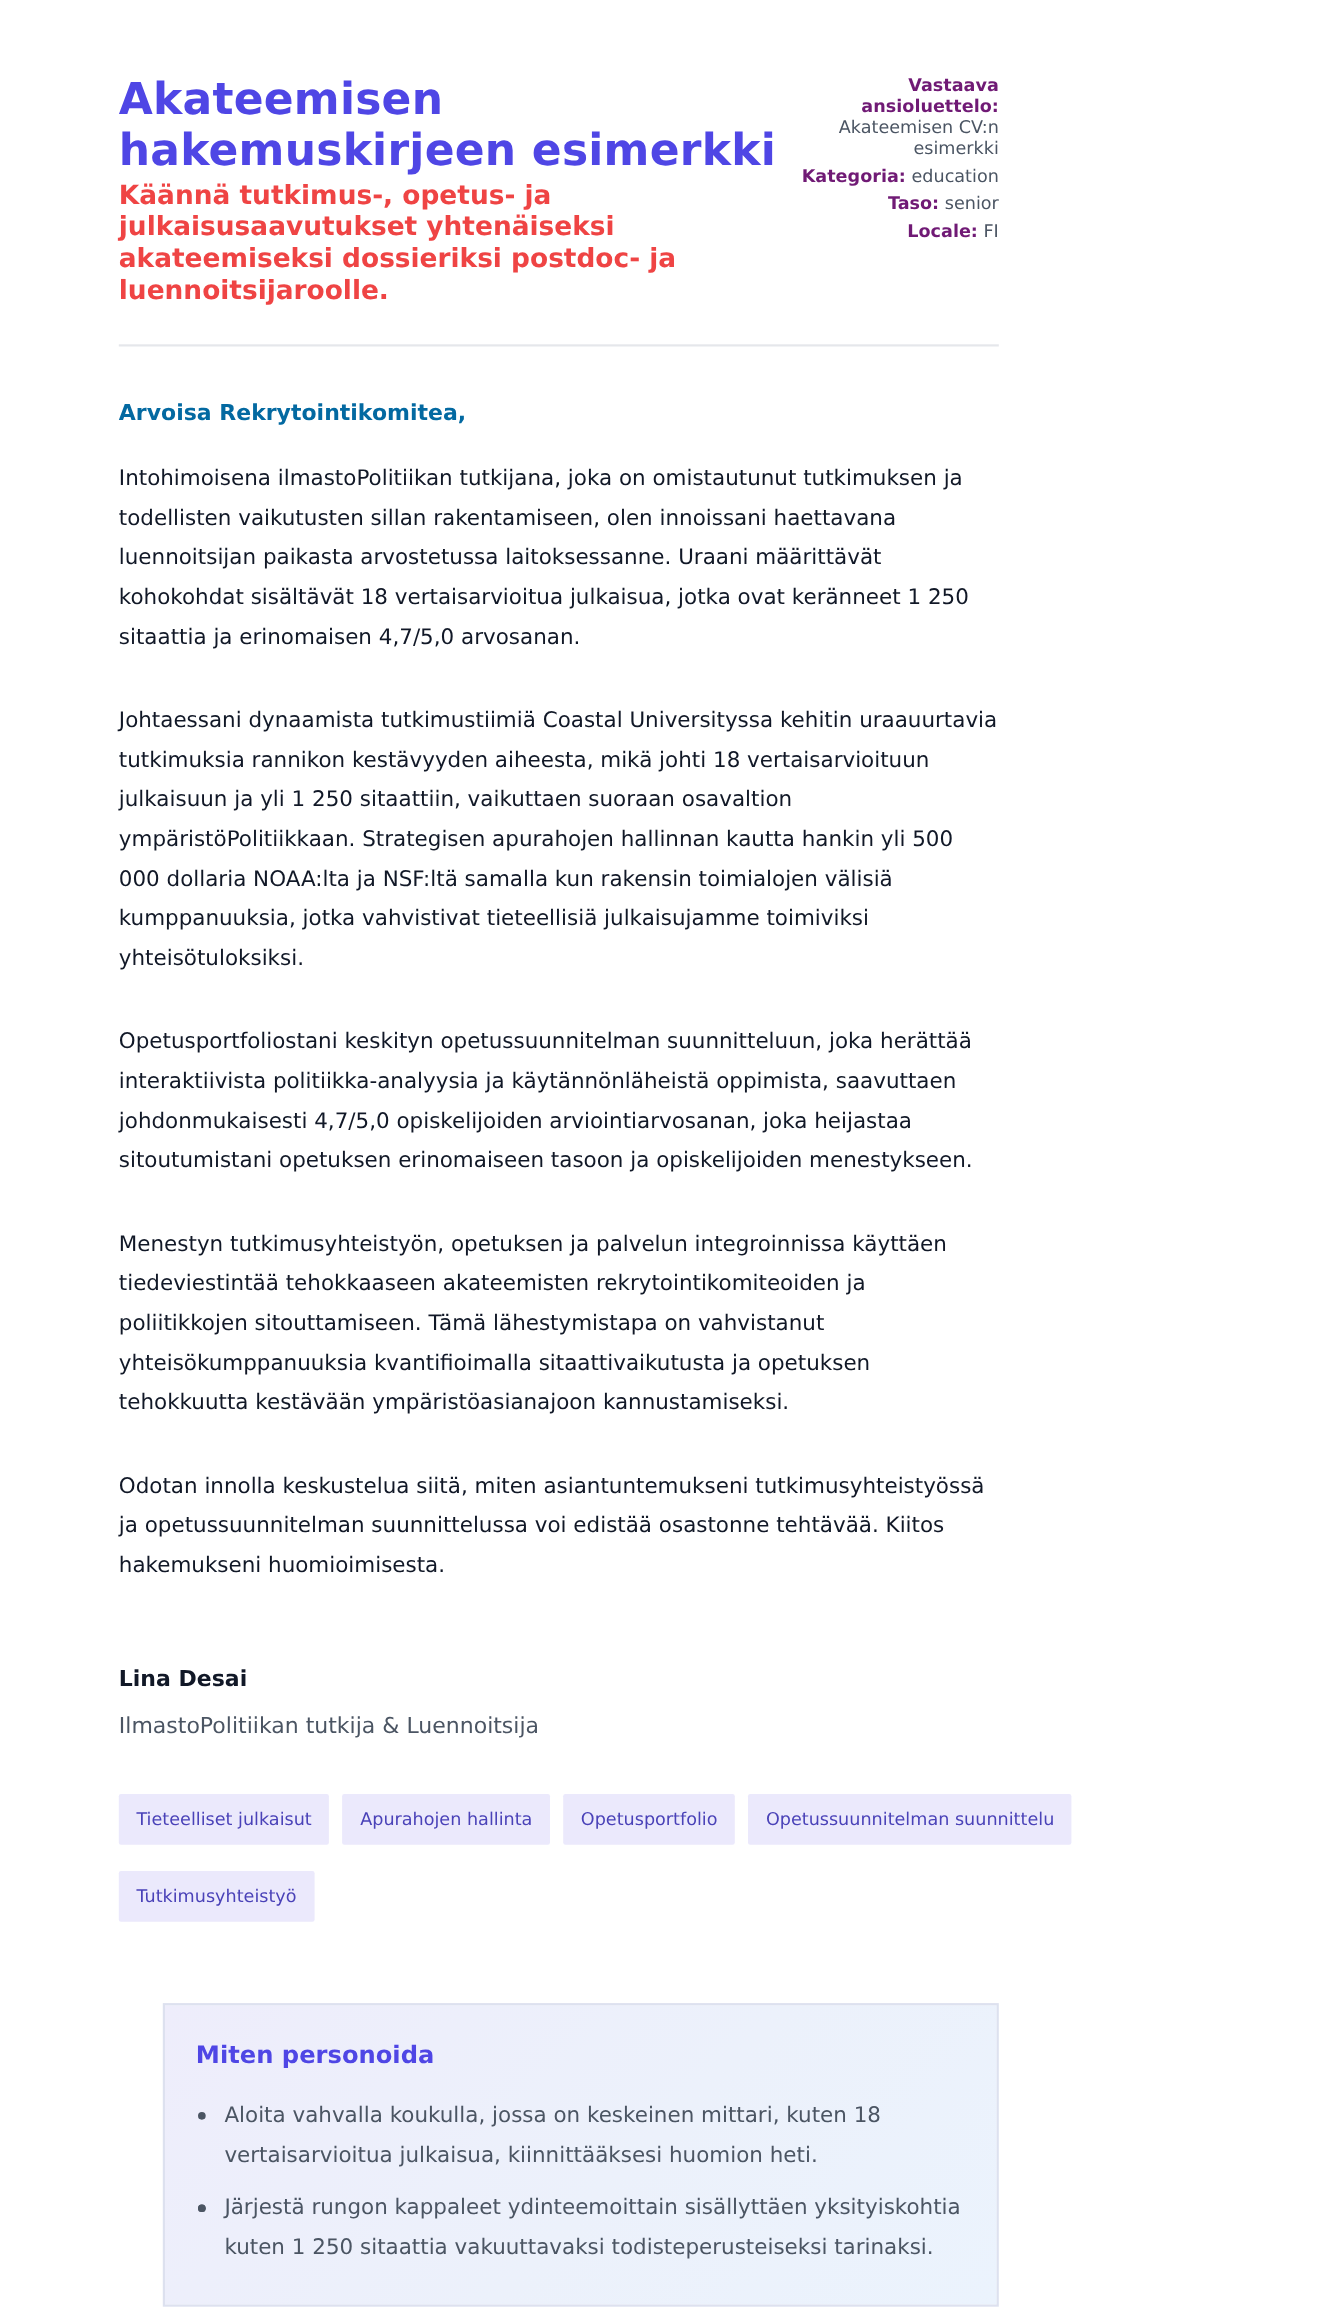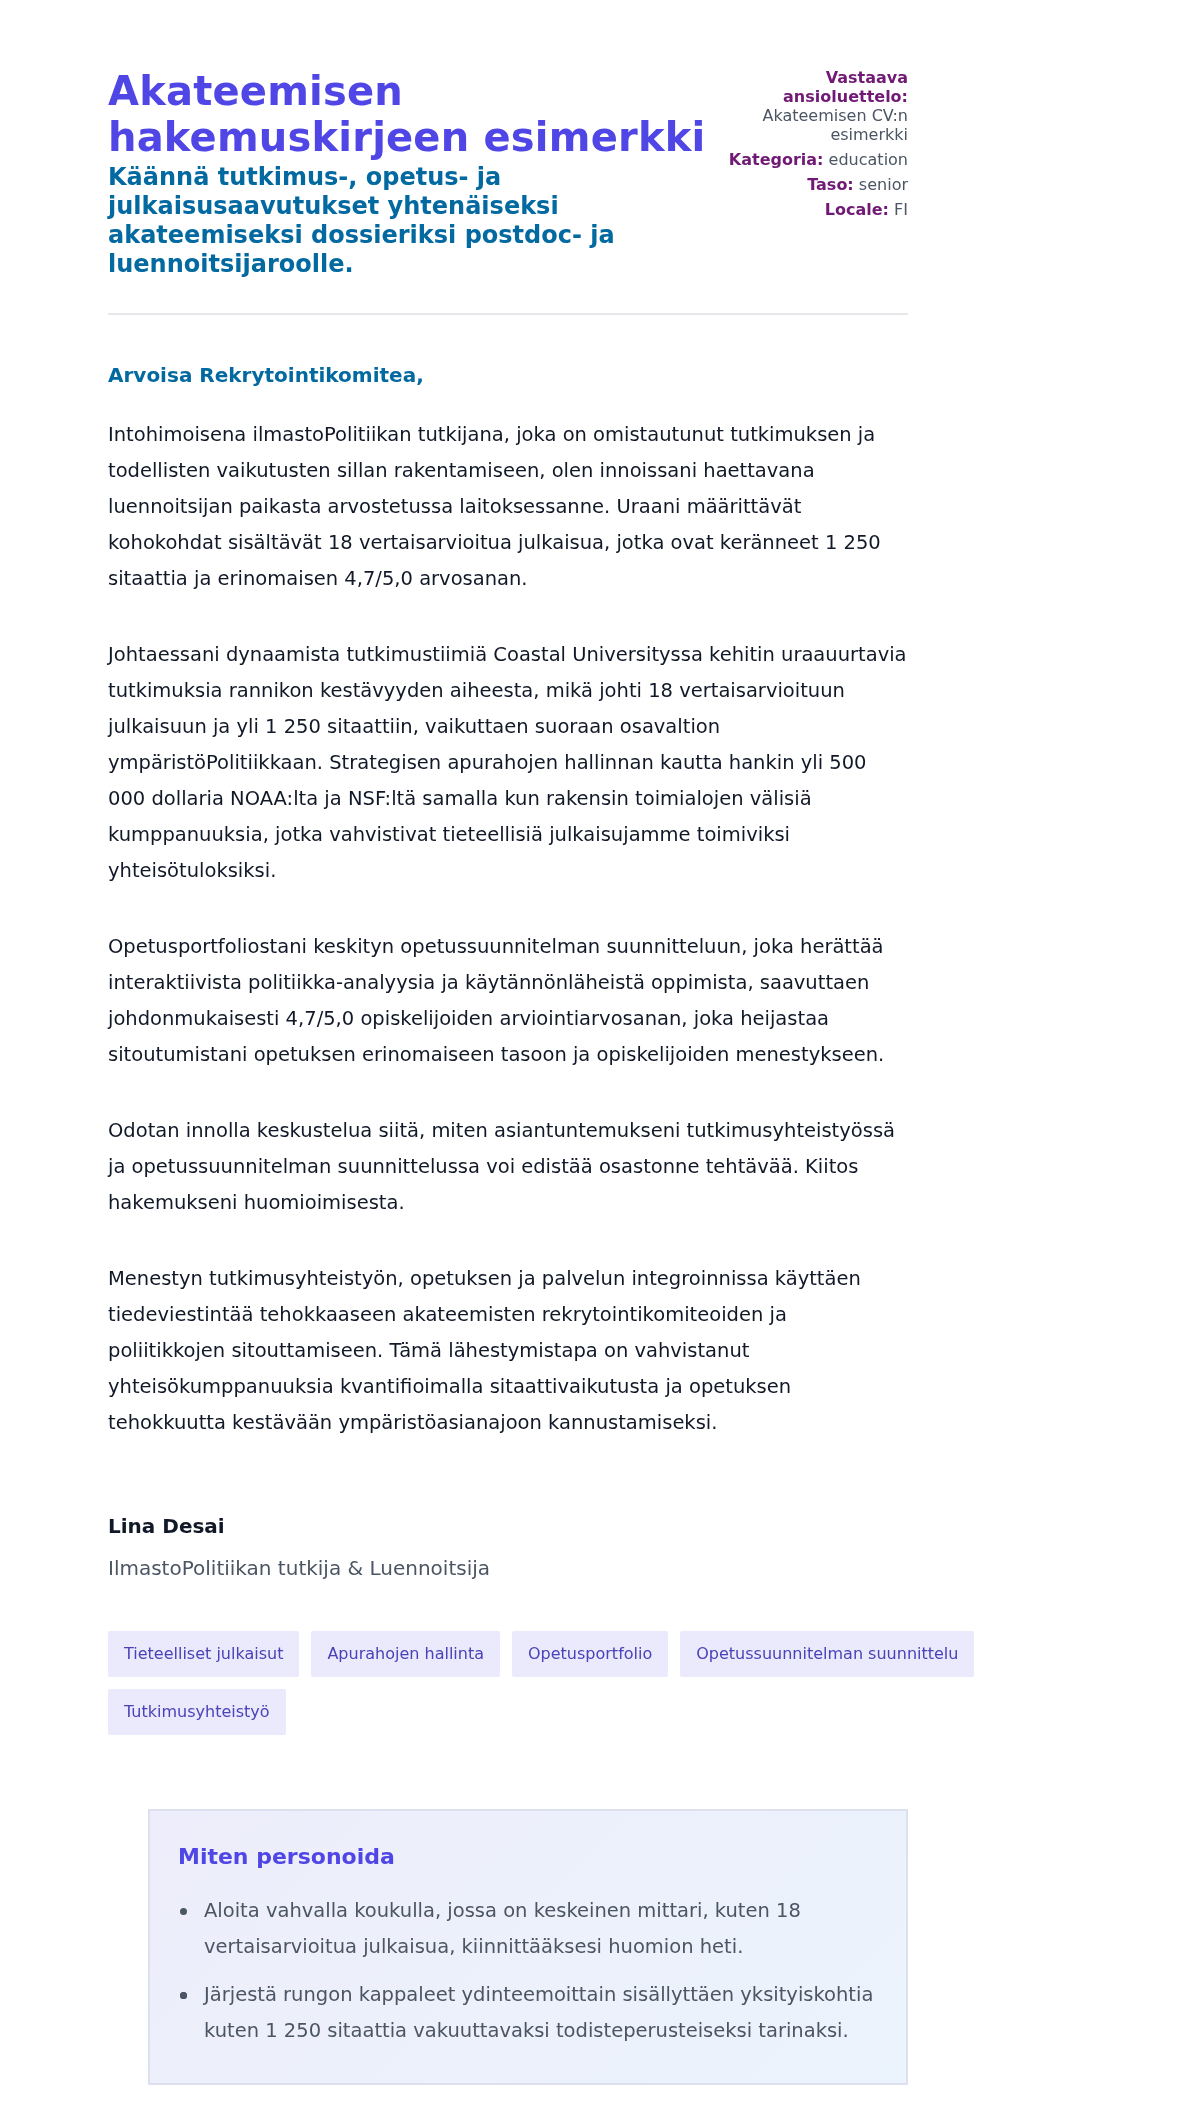--- a/index.html
+++ b/index.html
@@ -26,21 +26,21 @@
       font-size: 40px;
       line-height: 46px;
       font-weight: bold;
       color: #4f46e5;
       letter-spacing: 0.2px;
     }
     .subtitle {
       font-size: 24px;
       line-height: 29px;
       font-weight: bold;
-      color: #0369a1;
+      color: #ef4444;
       margin-top: 3px;
     }
     .meta {
       width: 220px;
       text-align: right;
       font-size: 16px;
       line-height: 19px;
       color: #4b5563;
       padding-top: 0px;
     }
@@ -71,21 +71,21 @@
     .sig-title {
       font-size: 20px;
       line-height: 26px;
       color: #4b5563;
       margin-top: 16px;
     }
     .tags {
       margin-top: 50px;
       display: flex;
       flex-wrap: wrap;
-      gap: 12px 12px;
+      gap: 24px 12px;
       width: 960px;
     }
     .tag {
       background: #ebe9fc;
       color: #4a42b8;
       font-size: 16px;
       line-height: 20px;
       padding: 13px 16px 13px 16px;
       border-radius: 2px;
     }
@@ -154,22 +154,22 @@
       </div>
     </div>
   </header>
 
   <section class="letter">
     <p class="salutation">Arvoisa Rekrytointikomitea,</p>
     <div class="body-text">
       <p class="para">Intohimoisena ilmastoPolitiikan tutkijana, joka on omistautunut tutkimuksen ja todellisten vaikutusten sillan rakentamiseen, olen innoissani haettavana luennoitsijan paikasta arvostetussa laitoksessanne. Uraani määrittävät kohokohdat sisältävät 18 vertaisarvioitua julkaisua, jotka ovat keränneet 1 250 sitaattia ja erinomaisen 4,7/5,0 arvosanan.</p>
       <p class="para">Johtaessani dynaamista tutkimustiimiä Coastal Universityssa kehitin uraauurtavia tutkimuksia rannikon kestävyyden aiheesta, mikä johti 18 vertaisarvioituun julkaisuun ja yli 1 250 sitaattiin, vaikuttaen suoraan osavaltion ympäristöPolitiikkaan. Strategisen apurahojen hallinnan kautta hankin yli 500 000 dollaria NOAA:lta ja NSF:ltä samalla kun rakensin toimialojen välisiä kumppanuuksia, jotka vahvistivat tieteellisiä julkaisujamme toimiviksi yhteisötuloksiksi.</p>
       <p class="para">Opetusportfoliostani keskityn opetussuunnitelman suunnitteluun, joka herättää interaktiivista politiikka-analyysia ja käytännönläheistä oppimista, saavuttaen johdonmukaisesti 4,7/5,0 opiskelijoiden arviointiarvosanan, joka heijastaa sitoutumistani opetuksen erinomaiseen tasoon ja opiskelijoiden menestykseen.</p>
+      <p class="para">Menestyn tutkimusyhteistyön, opetuksen ja palvelun integroinnissa käyttäen tiedeviestintää tehokkaaseen akateemisten rekrytointikomiteoiden ja poliitikkojen sitouttamiseen. Tämä lähestymistapa on vahvistanut yhteisökumppanuuksia kvantifioimalla sitaattivaikutusta ja opetuksen tehokkuutta kestävään ympäristöasianajoon kannustamiseksi.</p>
       <p class="para">Odotan innolla keskustelua siitä, miten asiantuntemukseni tutkimusyhteistyössä ja opetussuunnitelman suunnittelussa voi edistää osastonne tehtävää. Kiitos hakemukseni huomioimisesta.</p>
-      <p class="para">Menestyn tutkimusyhteistyön, opetuksen ja palvelun integroinnissa käyttäen tiedeviestintää tehokkaaseen akateemisten rekrytointikomiteoiden ja poliitikkojen sitouttamiseen. Tämä lähestymistapa on vahvistanut yhteisökumppanuuksia kvantifioimalla sitaattivaikutusta ja opetuksen tehokkuutta kestävään ympäristöasianajoon kannustamiseksi.</p>
     </div>
     <div class="signature">
       <p class="sig-name">Lina Desai</p>
       <p class="sig-title">IlmastoPolitiikan tutkija &amp; Luennoitsija</p>
     </div>
   </section>
 
   <div class="tags">
     <span class="tag">Tieteelliset julkaisut</span>
     <span class="tag">Apurahojen hallinta</span>

